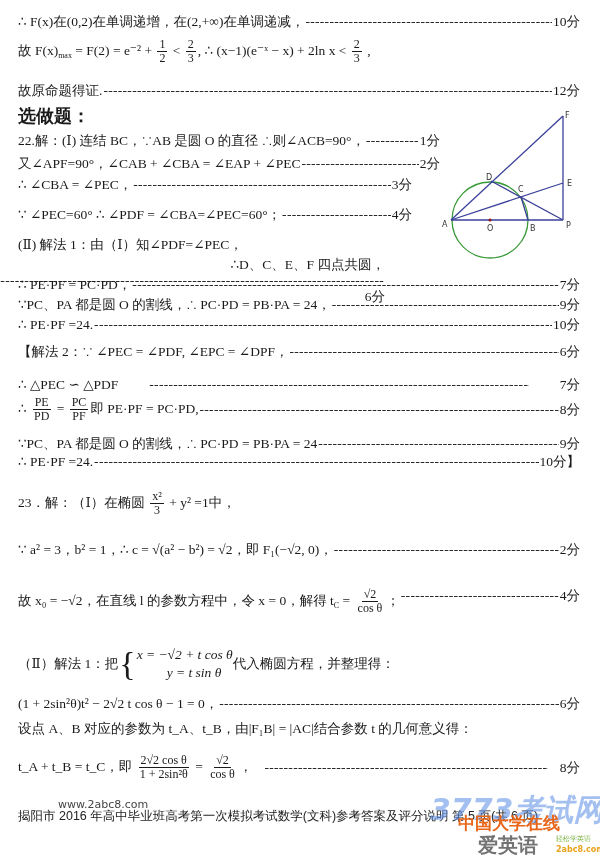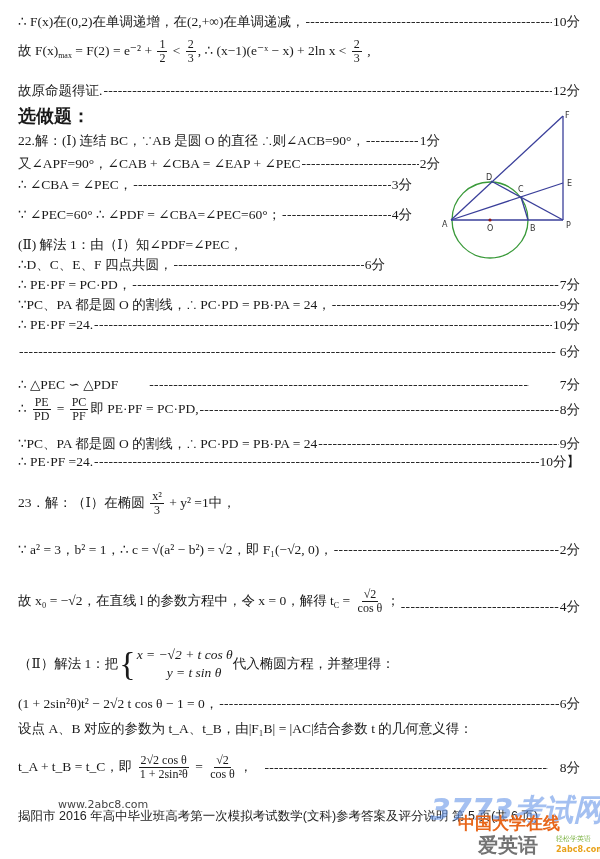--- a/index.html
+++ b/index.html
@@ -90,21 +90,21 @@
   <span class="score">3分</span>
 </div>
 <div class="row" style="top:207px; right:188px;">
   <span class="txt">∵ ∠PEC=60° ∴ ∠PDF = ∠CBA=∠PEC=60°；</span>
   <span class="dash">----------------------------------------------------------------------------------------------------------------</span>
   <span class="score">4分</span>
 </div>
 
 <div class="line" style="top:237px;">(Ⅱ) 解法 1：由（Ⅰ）知∠PDF=∠PEC，</div>
 
-<div class="row" style="top:257px; right:215px;">
+<div class="row" style="top:257px; right:215px;flex-direction:column;">
   <span class="txt">∴D、C、E、F 四点共圆，</span>
   <span class="dash">----------------------------------------------------------------------------------------------------------------</span>
   <span class="score">6分</span>
 </div>
 <div class="row" style="top:277px;">
   <span class="txt">∴ PE·PF = PC·PD，</span>
   <span class="dash">----------------------------------------------------------------------------------------------------------------</span>
   <span class="score">7分</span>
 </div>
 <div class="row" style="top:297px;">
@@ -112,20 +112,21 @@
   <span class="dash">----------------------------------------------------------------------------------------------------------------</span>
   <span class="score">9分</span>
 </div>
 <div class="row" style="top:317px;">
   <span class="txt">∴ PE·PF =24.</span>
   <span class="dash">----------------------------------------------------------------------------------------------------------------</span>
   <span class="score">10分</span>
 </div>
 
 <div class="row" style="top:344px;">
+  <span class="txt">【解法 2：∵ ∠PEC = ∠PDF, ∠EPC = ∠DPF，</span>
   <span class="dash">----------------------------------------------------------------------------------------------------------------</span>
   <span class="score">6分</span>
 </div>
 <div class="row" style="top:377px;gap:30px;">
   <span class="txt">∴ △PEC ∽ △PDF</span>
   <span class="dash">----------------------------------------------------------------------------------------------------------------</span>
   <span class="score">7分</span>
 </div>
 
 <div class="row" style="top:396px; align-items:center;">
@@ -157,21 +158,21 @@
       <span class="d">3</span>
     </span><span> + y² =1中，</span>
 </div>
 
 <div class="row" style="top:542px;">
   <span class="txt">∵ a² = 3，b² = 1，∴ c = √(a² − b²) = √2，即 F₁(−√2, 0)，</span>
   <span class="dash">----------------------------------------------------------------------------------------------------------------</span>
   <span class="score">2分</span>
 </div>
 
-<div class="row" style="top:588px; align-items:flex-end;">
+<div class="row" style="top:588px; align-items:flex-start;">
   <span class="txt"><span>故 x₀ = −√2，在直线 l 的参数方程中，令 x = 0，解得 t</span><sub style="font-size:8px">C</sub><span> = </span><span class="frac">
         <span class="n">√2</span>
         <span class="d">cos θ</span>
       </span><span>；</span></span>
   <span class="dash">----------------------------------------------------------------------------------------------------------------</span>
   <span class="score">4分</span>
 </div>
 
 <div class="line" style="top:646px; display:flex; align-items:center;">
   <span>（Ⅱ）解法 1：把</span>

